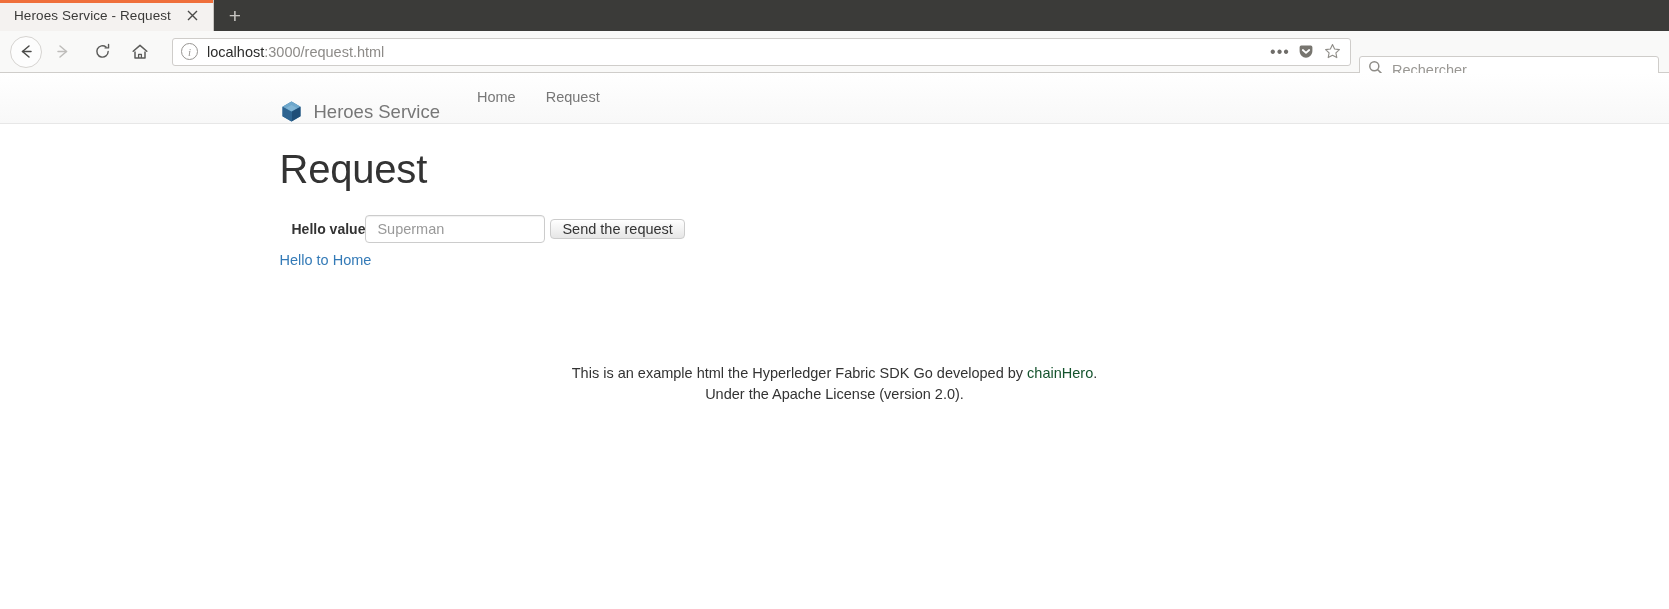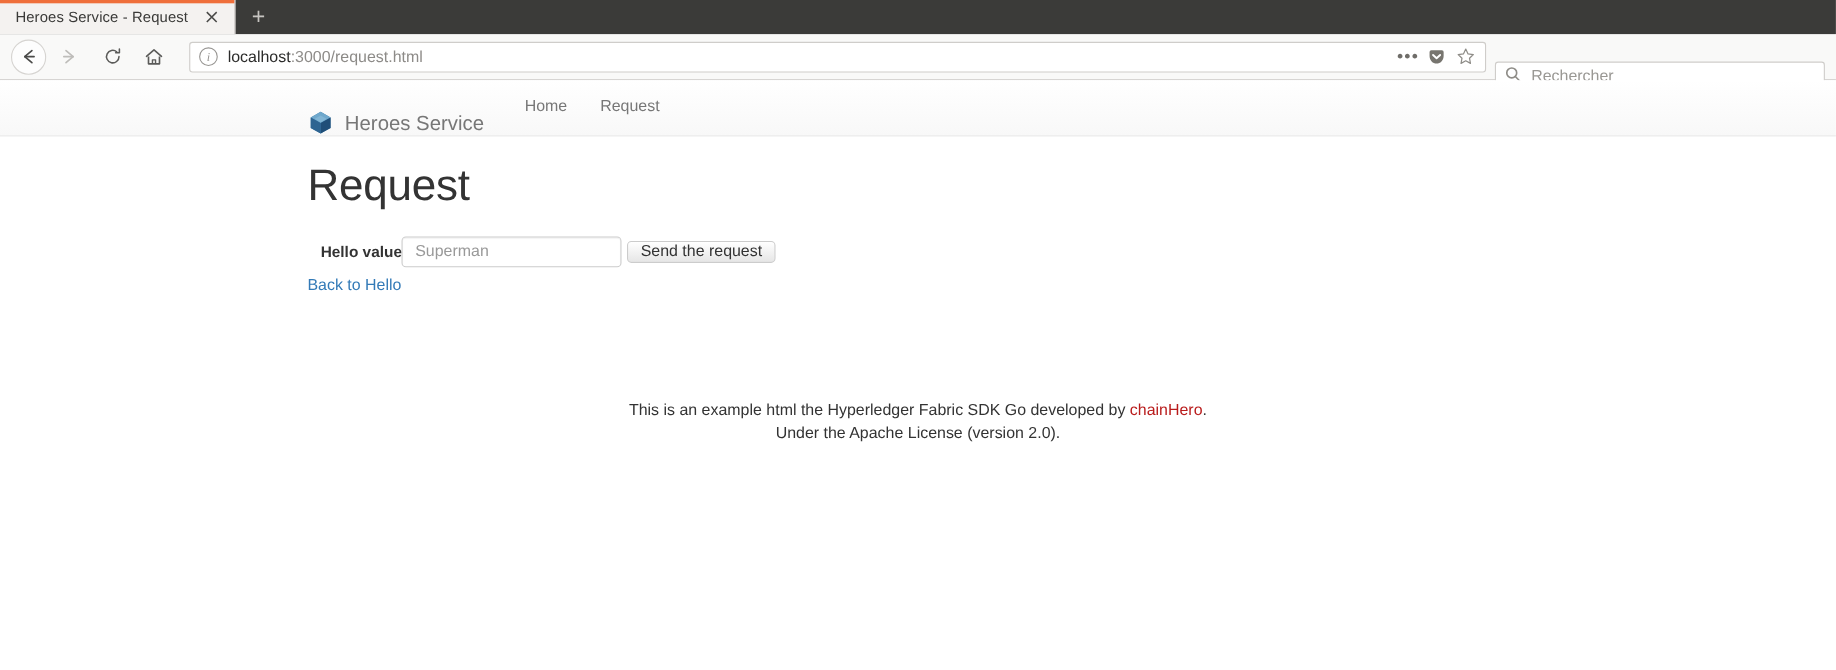--- a/index.html
+++ b/index.html
@@ -197,21 +197,21 @@
     align-items: center;
     margin-top: 24px;
   }
   .form-label {
     font-size: 14px;
     font-weight: bold;
     color: #333333;
     padding-left: 12px;
   }
   .form-input {
-    width: 200px;
+    width: 180px;
     height: 28px;
     border: 1px solid #cccccc;
     border-radius: 4px;
     padding: 0 11px;
     font-size: 14.5px;
     font-family: "Liberation Sans", sans-serif;
     color: #555555;
     background: #ffffff;
     box-shadow: inset 0 1px 1px rgba(0,0,0,.06);
     outline: none;
@@ -241,21 +241,21 @@
 
   footer.page-footer {
     position: absolute;
     top: 290px;
     left: 0; right: 0;
     text-align: center;
     font-size: 14.5px;
     color: #333333;
     line-height: 1.45;
   }
-  footer.page-footer a { color: #b91c1c; text-decoration: none; }
+  footer.page-footer a { color: #14532d; text-decoration: none; }
 </style>
 </head>
 <body>
 
 <div id="browser">
 
   <div class="tabstrip">
     <div class="tab">
       <span class="tab-title">Heroes Service - Request</span>
       <span class="tab-close">
@@ -350,21 +350,21 @@
     <div class="container">
       <h1 class="page-title">Request</h1>
 
       <form class="form-row">
         <label class="form-label">Hello value</label>
         <input class="form-input" type="text" placeholder="Superman" style="">
         <button class="btn-send" type="submit">Send the request</button>
       </form>
 
       <div>
-        <a class="back-link" href="#">Back to Hello</a>
+        <a class="back-link" href="#">Hello to Home</a>
       </div>
     </div>
 
     <footer class="page-footer">
       <div><span>This is an example html the Hyperledger Fabric SDK Go developed by </span><a href="#">chainHero</a><span>.</span></div>
       <div>Under the Apache License (version 2.0).</div>
     </footer>
 
   </div>
 </div>

